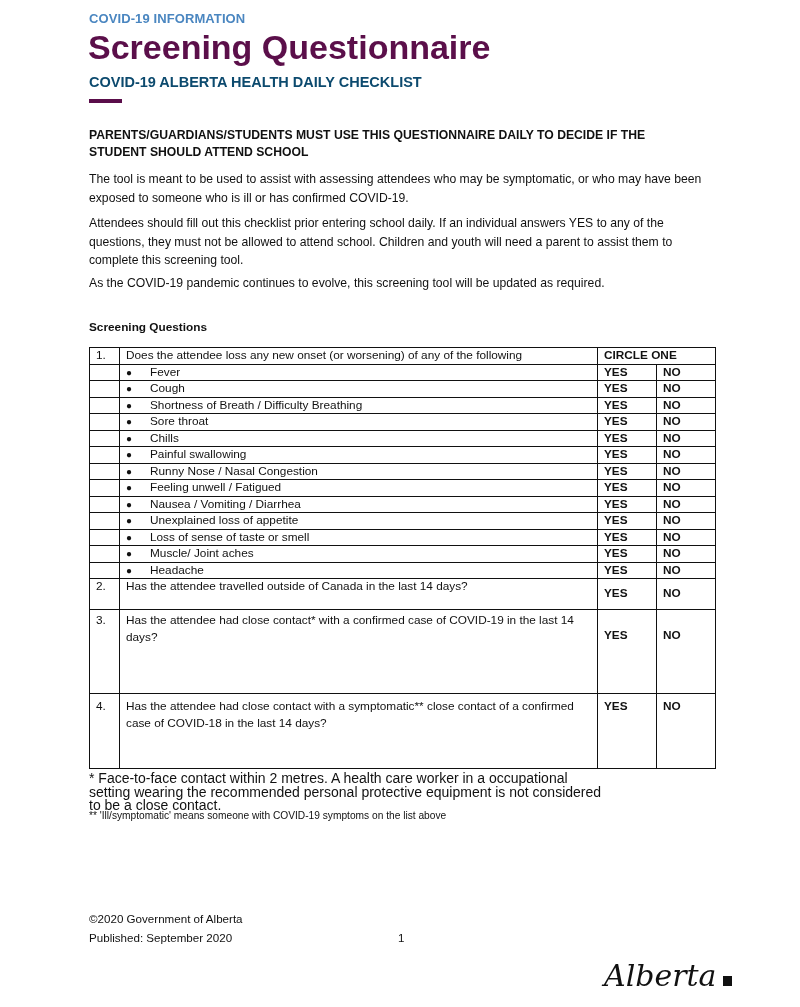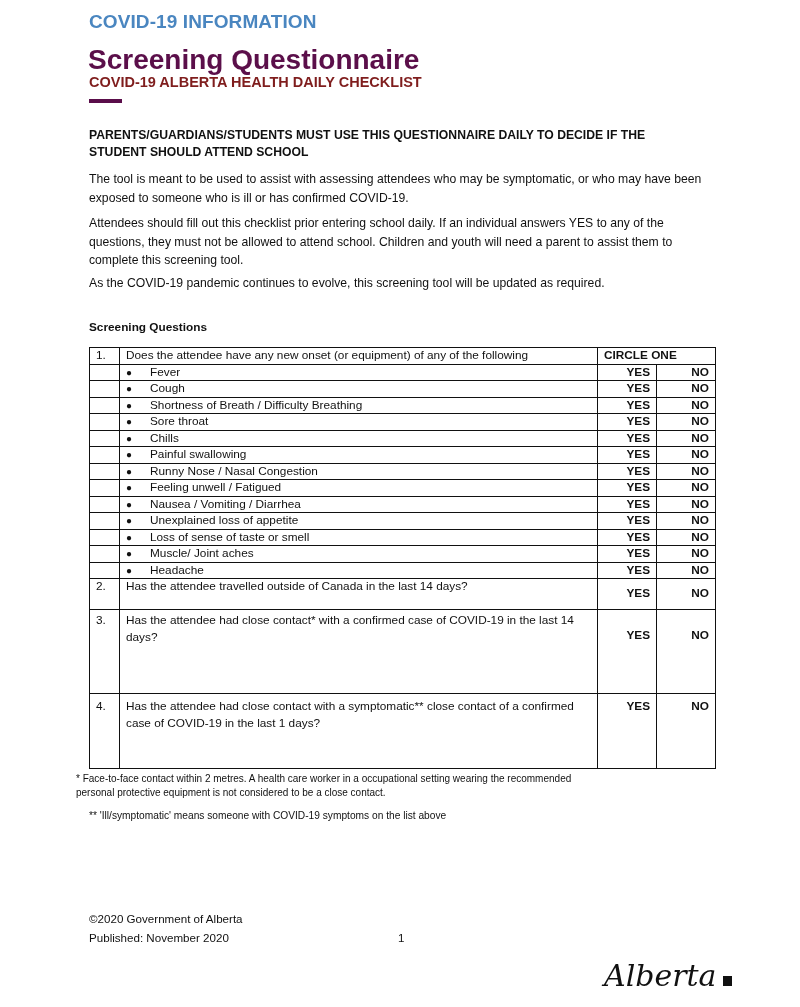--- a/index.html
+++ b/index.html
@@ -1,46 +1,46 @@
 <!DOCTYPE html>
 <html><head>
 <meta charset="utf-8">
 <style>
   html, body { margin: 0; padding: 0; background: #ffffff; }
   body { width: 800px; height: 1007px; position: relative; overflow: hidden;
          font-family: "Liberation Sans", sans-serif; color: #1a1a1a; }
   .abs { position: absolute; }
-  .kicker { left: 89px; top: 11px; font-size: 19px; font-weight: bold; color: #4a86c0; letter-spacing: 0.1px; }
-  .title { left: 88px; top: 44px; font-size: 28px; font-weight: bold; color: #5b0f4a; }
-  .subtitle { left: 89px; top: 74px; font-size: 14.5px; font-weight: bold; color: #7f1d1d; }
+  .kicker { left: 89px; top: 11px; font-size: 13px; font-weight: bold; color: #4a86c0; letter-spacing: 0.1px; }
+  .title { left: 88px; top: 28px; font-size: 34px; font-weight: bold; color: #5b0f4a; }
+  .subtitle { left: 89px; top: 74px; font-size: 14.5px; font-weight: bold; color: #0c4a6e; }
   .accent-bar { left: 89px; top: 99px; width: 33px; height: 4px; background: #5a0d4a; }
   .instruct { left: 89px; top: 127px; width: 600px; font-size: 12.2px; font-weight: bold; line-height: 17px; color: #111; }
   .para { left: 89px; width: 620px; font-size: 12.2px; line-height: 18.5px; color: #111; }
   .p1 { top: 170px; }
   .p2 { top: 214px; }
   .p3 { top: 274px; }
   .section-h { left: 89px; top: 320px; font-size: 11.8px; font-weight: bold; color: #111; }
 
   table.sq { position: absolute; left: 89px; top: 347px; width: 627px; border-collapse: collapse;
              font-size: 11.8px; color: #111; table-layout: fixed; }
   table.sq td { border: 1.3px solid #111; padding: 0 6px; height: 15.5px; line-height: 15px; vertical-align: top; }
   col.c-num { width: 30px; } col.c-q { width: 478px; } col.c-y { width: 59px; } col.c-n { width: 59px; }
   td.num { padding-left: 7px; }
   td.hdr-choice { text-align: left; font-weight: bold; }
-  td.yn { text-align: right; font-weight: bold; }
+  td.yn { text-align: left; font-weight: bold; }
   td.sym { padding-left: 30px; }
   .bullet { display: inline-block; width: 24px; font-size: 10px; }
   tr.q2 td { height: 29.5px; }
   tr.q2 td.yn { vertical-align: middle; }
   tr.q3 td { height: 66px; padding-top: 2px; line-height: 17px; }
   tr.q3 td.yn { vertical-align: top; padding-top: 17px; }
   tr.q4 td { height: 70px; padding-top: 4px; line-height: 17px; }
   tr.q1h td { height: 15.5px; }
 
-  .note1 { left: 76px; top: 772px; width: 520px; font-size: 10px; line-height: 13.5px; color: #111; }
+  .note1 { left: 89px; top: 772px; width: 520px; font-size: 14px; line-height: 13.5px; color: #111; }
   .note2 { left: 89px; top: 810px; font-size: 10.2px; color: #111; }
   .foot1 { left: 89px; top: 912px; font-size: 11.6px; color: #111; }
   .foot2 { left: 89px; top: 931px; font-size: 11.6px; color: #111; }
   .pageno { left: 398px; top: 931px; font-size: 11.6px; color: #111; }
   .logo { left: 600px; top: 910px; width: 140px; height: 46px; margin-top: 42px; }
 </style>
 </head>
 <body>
 
 <div class="abs kicker">COVID-19 INFORMATION</div>
@@ -58,21 +58,21 @@
 <table class="sq">
   <colgroup>
       <col class="c-num">
       <col class="c-q">
       <col class="c-y">
       <col class="c-n">
     </colgroup>
   <tbody id="sq-body">
     <tr class="q1h">
       <td class="num">1.</td>
-      <td>Does the attendee have any new onset (or equipment) of any of the following</td>
+      <td>Does the attendee loss any new onset (or worsening) of any of the following</td>
       <td class="hdr-choice" colspan="2">CIRCLE ONE</td>
     </tr>
       <tr>
     <td></td>
     <td class="sym"><span class="bullet">●</span><span>Fever</span></td>
     <td class="yn">YES</td>
     <td class="yn">NO</td>
   </tr>
       <tr>
     <td></td>
@@ -154,32 +154,32 @@
       <td class="yn">NO</td>
     </tr>
     <tr class="q3">
       <td class="num">3.</td>
       <td>Has the attendee had close contact* with a confirmed case of COVID-19 in the last 14 days?</td>
       <td class="yn">YES</td>
       <td class="yn">NO</td>
     </tr>
     <tr class="q4">
       <td class="num">4.</td>
-      <td>Has the attendee had close contact with a symptomatic** close contact of a confirmed case of COVID-19 in the last 1 days?</td>
+      <td>Has the attendee had close contact with a symptomatic** close contact of a confirmed case of COVID-18 in the last 14 days?</td>
       <td class="yn">YES</td>
       <td class="yn">NO</td>
     </tr>
   </tbody>
 </table>
 
 <div class="abs note1">* Face-to-face contact within 2 metres. A health care worker in a occupational setting wearing the recommended personal protective equipment is not considered to be a close contact.</div>
 <div class="abs note2">** 'Ill/symptomatic' means someone with COVID-19 symptoms on the list above</div>
 
 <div class="abs foot1">©2020 Government of Alberta</div>
-<div class="abs foot2">Published: November 2020</div>
+<div class="abs foot2">Published: September 2020</div>
 <div class="abs pageno">1</div>
 
 <div class="abs logo">
   <svg width="140" height="46" viewBox="0 0 140 46">
     <text x="4" y="34" font-family="'DejaVu Serif', serif" font-style="italic" font-size="30" fill="#111">Alberta</text>
     <rect x="123" y="24" width="9" height="10" fill="#111"></rect>
   </svg>
 </div>
 
 </body></html>

